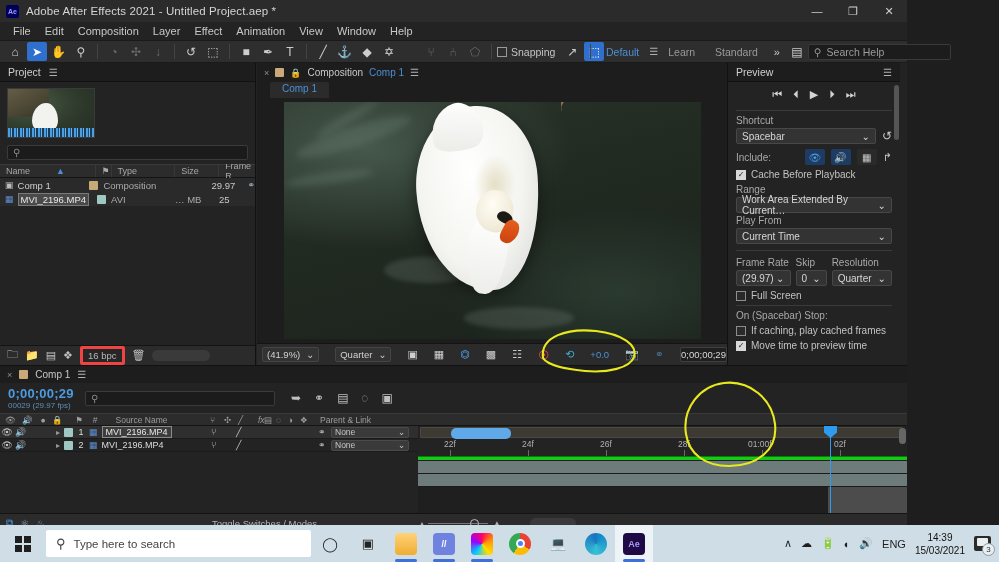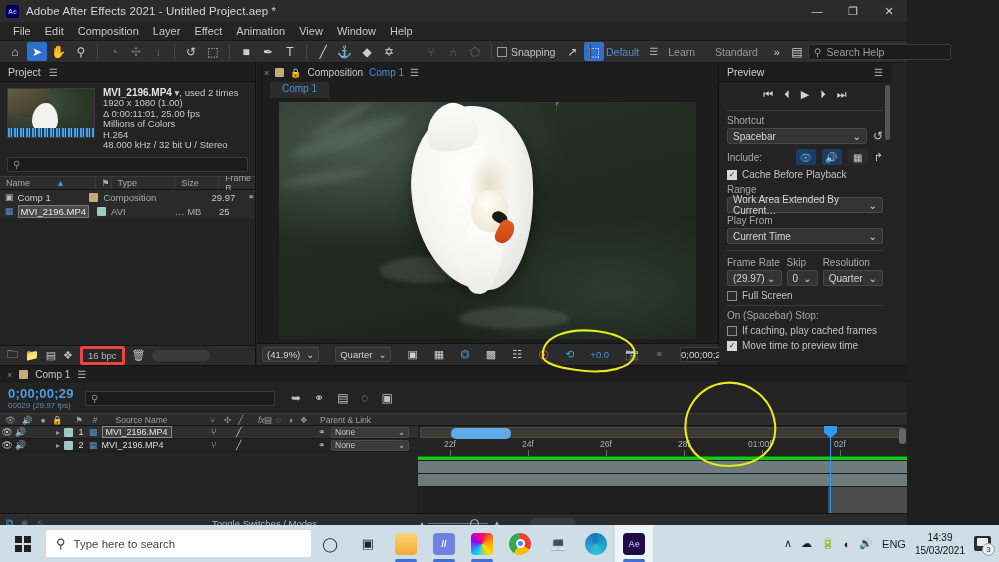--- a/index.html
+++ b/index.html
@@ -59,21 +59,21 @@
   .ws-item { color: #9a9a9a; font-size: 10.5px; padding: 0 10px; }
   .ws-item.active { color: #4d8fd6; }
   .chev2 { color: #c8c8c8; font-size: 11px; padding: 0 6px; }
   .searchhelp {
     height: 16px; width: 143px; background: #1c1c1c; border: 1px solid #3a3a3a;
     border-radius: 2px; display: flex; align-items: center; padding: 0 5px;
     color: #9b9b9b; font-size: 10.5px; gap: 5px;
   }
 
   
-  .mid { position: absolute; top: 63px; left: 0; right: 16px; height: 302px; }
+  .mid { position: absolute; top: 63px; left: 0; right: 7px; height: 302px; }
 
   
   .project {
     position: absolute; left: 0; top: 0; width: 256px; height: 302px;
     background: #232323; border-right: 1px solid #111;
     display: flex; flex-direction: column;
   }
   .panel-tabbar {
     height: 19px; background: #1d1d1d; display: flex; align-items: center;
     padding-left: 8px; gap: 8px; border-bottom: 1px solid #111;
@@ -494,30 +494,20 @@
         <div class="hamb">☰</div>
       </div>
       <div class="proj-meta">
         <div class="thumb">
           <div class="water"></div>
           <div class="rocks"></div>
           <div class="swan"></div>
           <div class="neck"></div>
           <div class="audio-wave"></div>
         </div>
-        <div class="meta-lines">
-          <div class="meta-line">
-            <span class="meta-name">MVI_2196.MP4</span><span> ▾</span><span>, used 2 times</span>
-          </div>
-          <div class="meta-line">1920 x 1080 (1.00)</div>
-          <div class="meta-line">Δ 0:00:11:01, 25.00 fps</div>
-          <div class="meta-line">Millions of Colors</div>
-          <div class="meta-line">H.264</div>
-          <div class="meta-line">48.000 kHz / 32 bit U / Stereo</div>
-        </div>
       </div>
       <div class="proj-search">
         <span>⚲</span>
       </div>
       <div class="proj-table">
         <div class="ptable-head">
           <div class="pth" style="width:96px;">
             <span>Name</span>
             <span style="color:#4d8fd6;margin-left:26px;">▲</span>
           </div>

